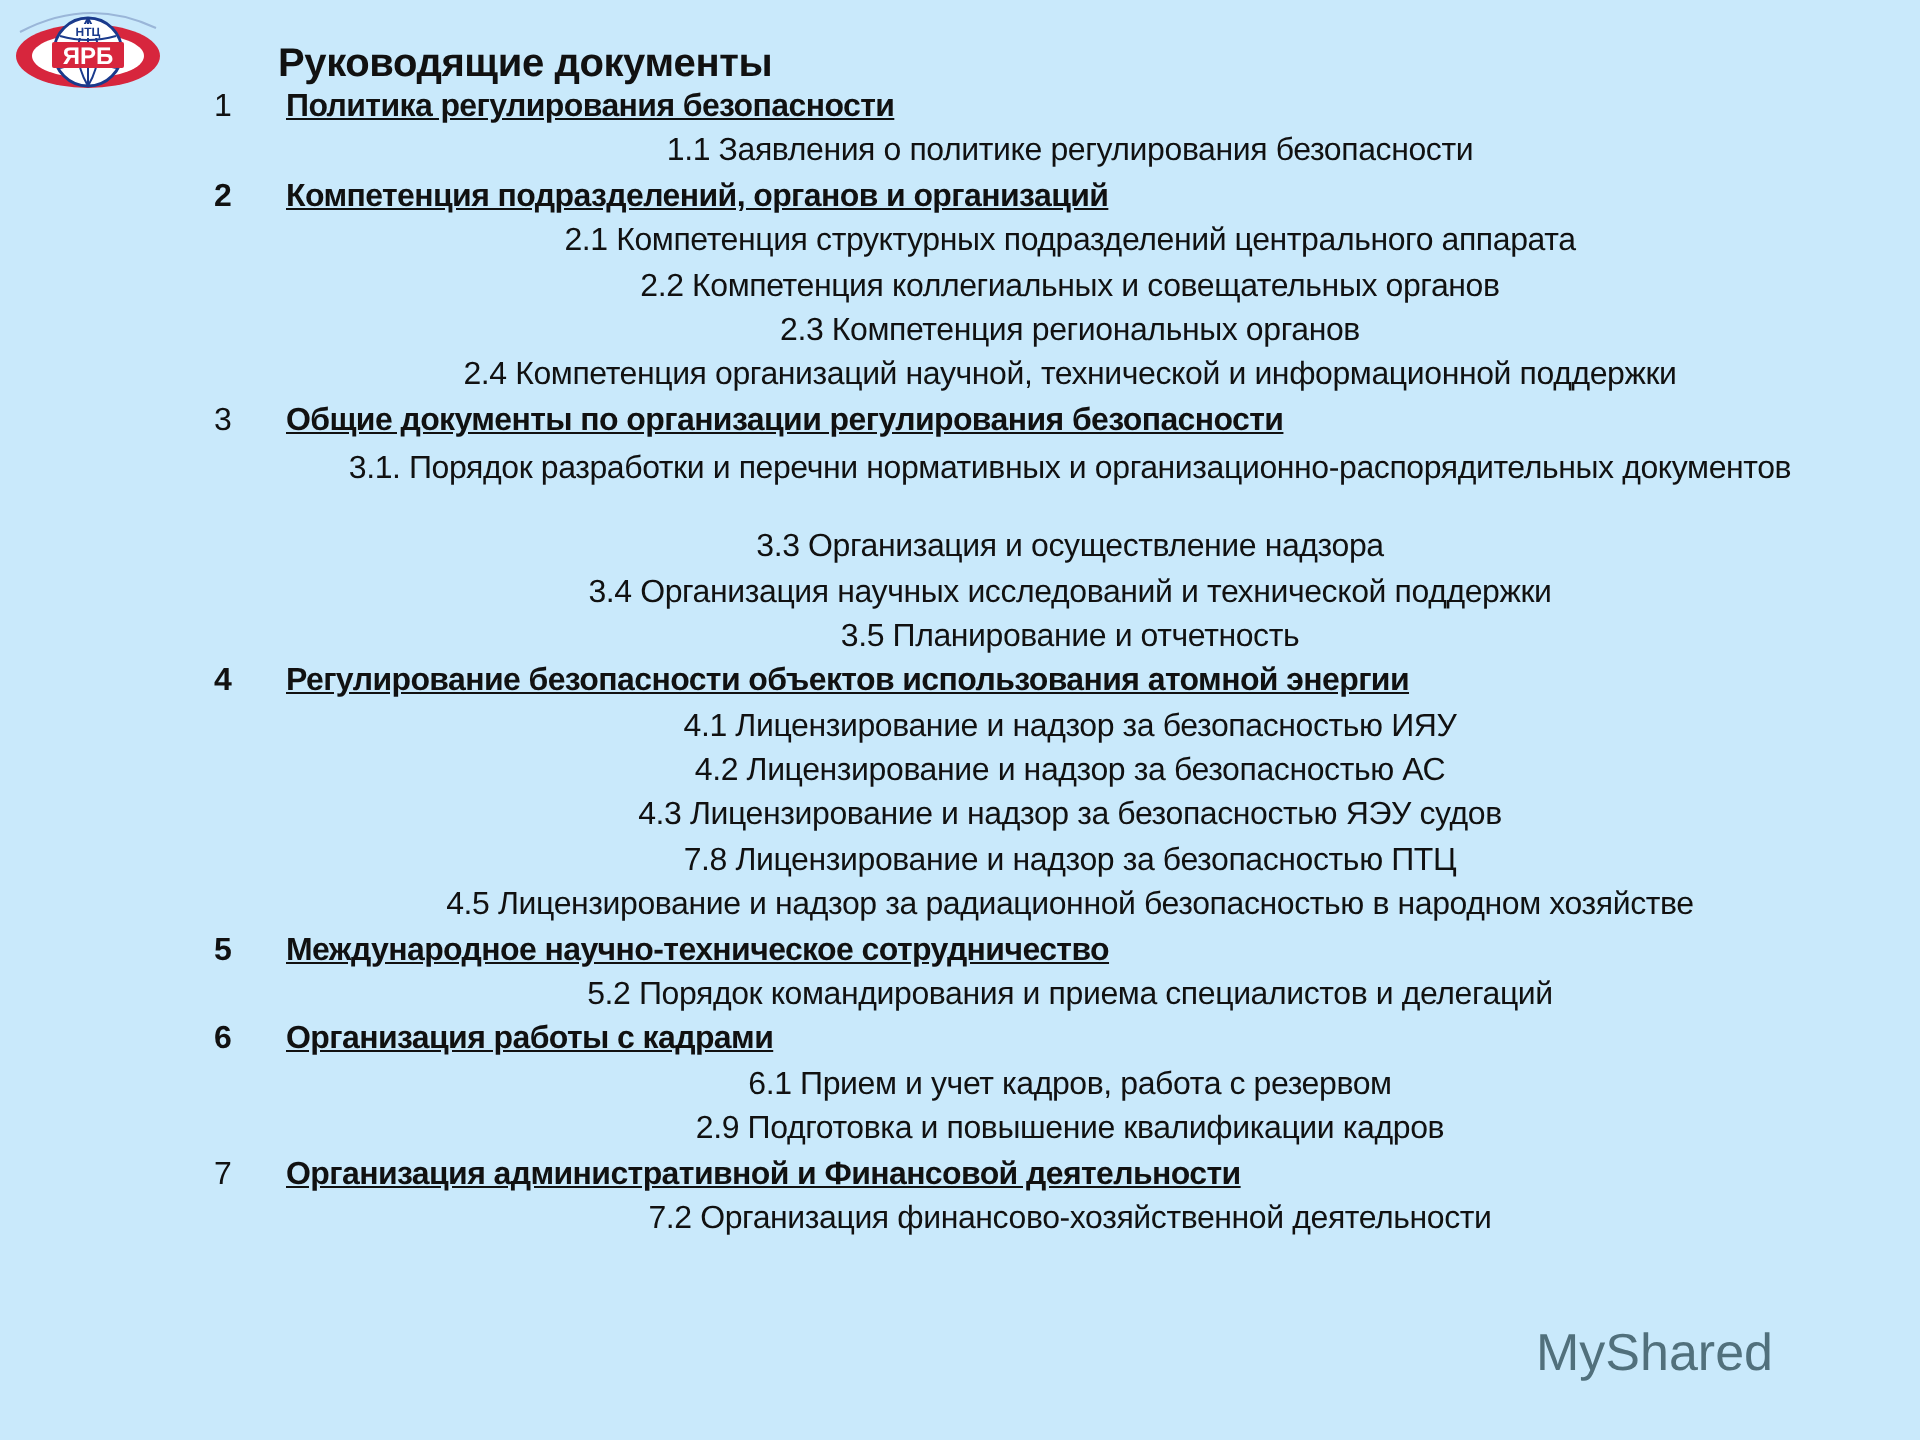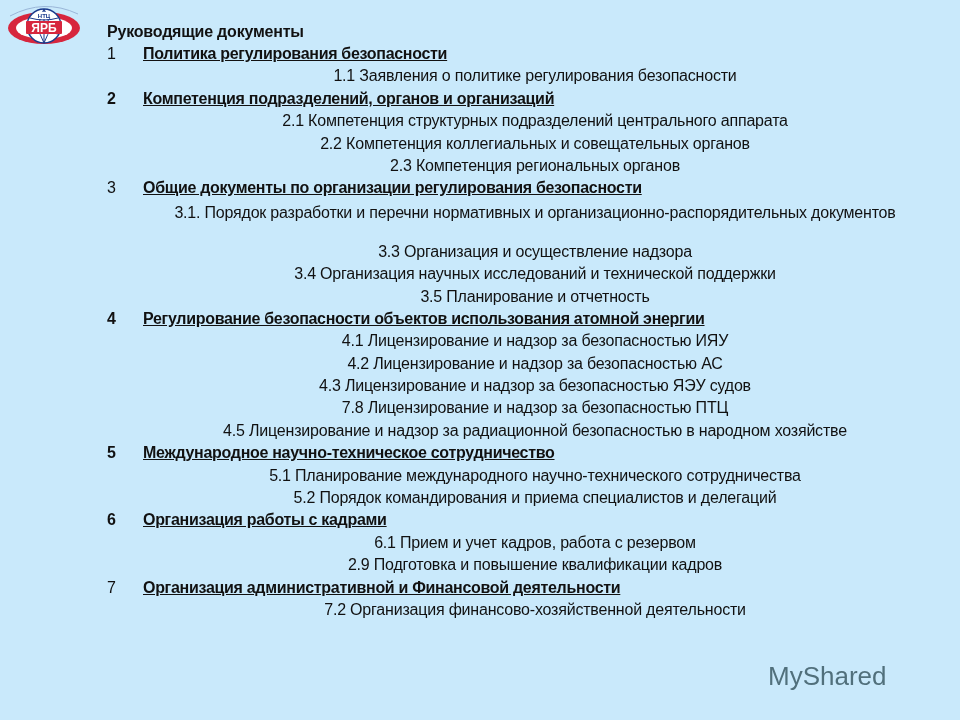--- a/index.html
+++ b/index.html
@@ -5,21 +5,21 @@
     html, body { margin: 0; padding: 0; }
     body {
       width: 960px; height: 720px; overflow: hidden;
       background: #c9e9fb;
       position: relative;
       font-family: "Liberation Sans", sans-serif;
       color: #111;
     }
     .logo { position: absolute; left: 4px; top: 2px; width: 80px; height: 46px; }
     .content { position: absolute; left: 107px; top: 22px; width: 820px; }
-    .doc-title { font-weight: bold; font-size: 16px; line-height: 20px; height: 22px; letter-spacing: -0.2px; }
+    .doc-title { font-weight: bold; font-size: 20px; line-height: 20px; height: 22px; letter-spacing: -0.2px; margin-left: 32px; }
     .section {
       font-weight: bold; font-size: 16px; line-height: 20px; height: 22.4px;
       text-decoration: underline; letter-spacing: -0.3px; white-space: nowrap;
     }
     .section .num { display: inline-block; width: 36px; font-weight: normal; }
     .section .num.b { font-weight: bold; }
     .item {
       padding-left: 36px; font-size: 16px; line-height: 20px; min-height: 22.4px;
       letter-spacing: -0.2px; white-space: nowrap; text-align: center;
     }
@@ -49,33 +49,33 @@
 <div class="content">
   <div class="doc-title">Руководящие документы</div>
 
   <div id="sections">
       <div class="section"><span class="num">1</span><span>Политика регулирования безопасности</span></div>
       <div class="item">1.1 Заявления о политике регулирования безопасности</div>
       <div class="section"><span class="num b">2</span><span>Компетенция подразделений, органов и организаций</span></div>
       <div class="item">2.1 Компетенция структурных подразделений центрального аппарата</div>
       <div class="item">2.2 Компетенция коллегиальных и совещательных органов</div>
       <div class="item">2.3 Компетенция региональных органов</div>
+      <div class="item">2.4 Компетенция организаций научной, технической и информационной поддержки</div>
       <div class="section"><span class="num">3</span><span>Общие документы по организации регулирования безопасности</span></div>
       <div class="item wrap">3.1. Порядок разработки и перечни нормативных и организационно-распорядительных документов</div>
       <div class="item">3.3 Организация и осуществление надзора</div>
       <div class="item">3.4 Организация научных исследований и технической   поддержки</div>
       <div class="item">3.5 Планирование и отчетность</div>
       <div class="section"><span class="num b">4</span><span>Регулирование безопасности объектов использования атомной энергии</span></div>
       <div class="item">4.1 Лицензирование и надзор за безопасностью ИЯУ</div>
       <div class="item">4.2 Лицензирование и надзор за безопасностью АС</div>
       <div class="item">4.3 Лицензирование и надзор за безопасностью ЯЭУ судов</div>
       <div class="item">7.8 Лицензирование и надзор за безопасностью ПТЦ</div>
       <div class="item">4.5 Лицензирование и надзор за радиационной безопасностью в народном хозяйстве</div>
       <div class="section"><span class="num b">5</span><span>Международное научно-техническое сотрудничество</span></div>
-      <div class="item">5.1 Планирование международного научно-технического сотрудничества</div>
       <div class="item">5.2 Порядок командирования и приема специалистов и делегаций</div>
       <div class="section"><span class="num b">6</span><span>Организация работы с кадрами</span></div>
       <div class="item">6.1 Прием и учет кадров, работа с резервом</div>
       <div class="item">2.9 Подготовка и повышение квалификации кадров</div>
       <div class="section"><span class="num">7</span><span>Организация административной и Финансовой деятельности</span></div>
       <div class="item">7.2 Организация финансово-хозяйственной деятельности</div>
     </div>
 </div>
 
 <div class="watermark">

